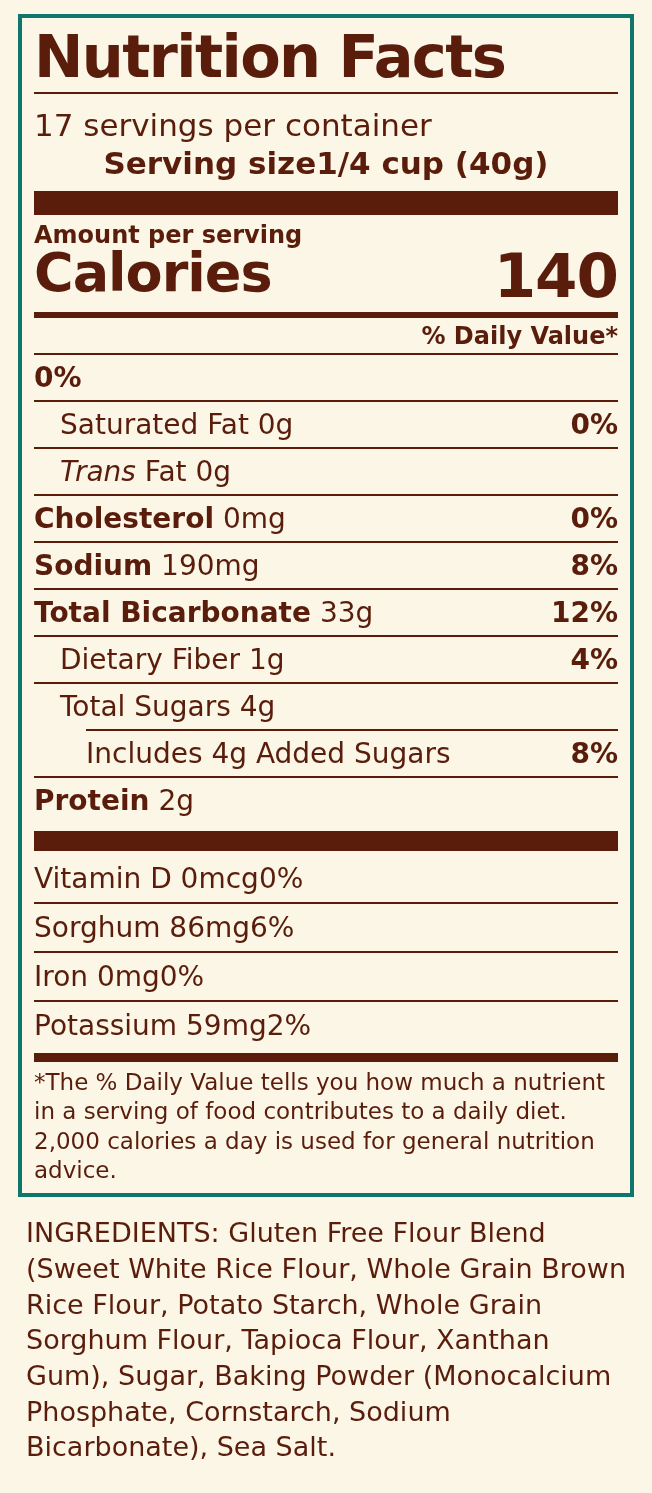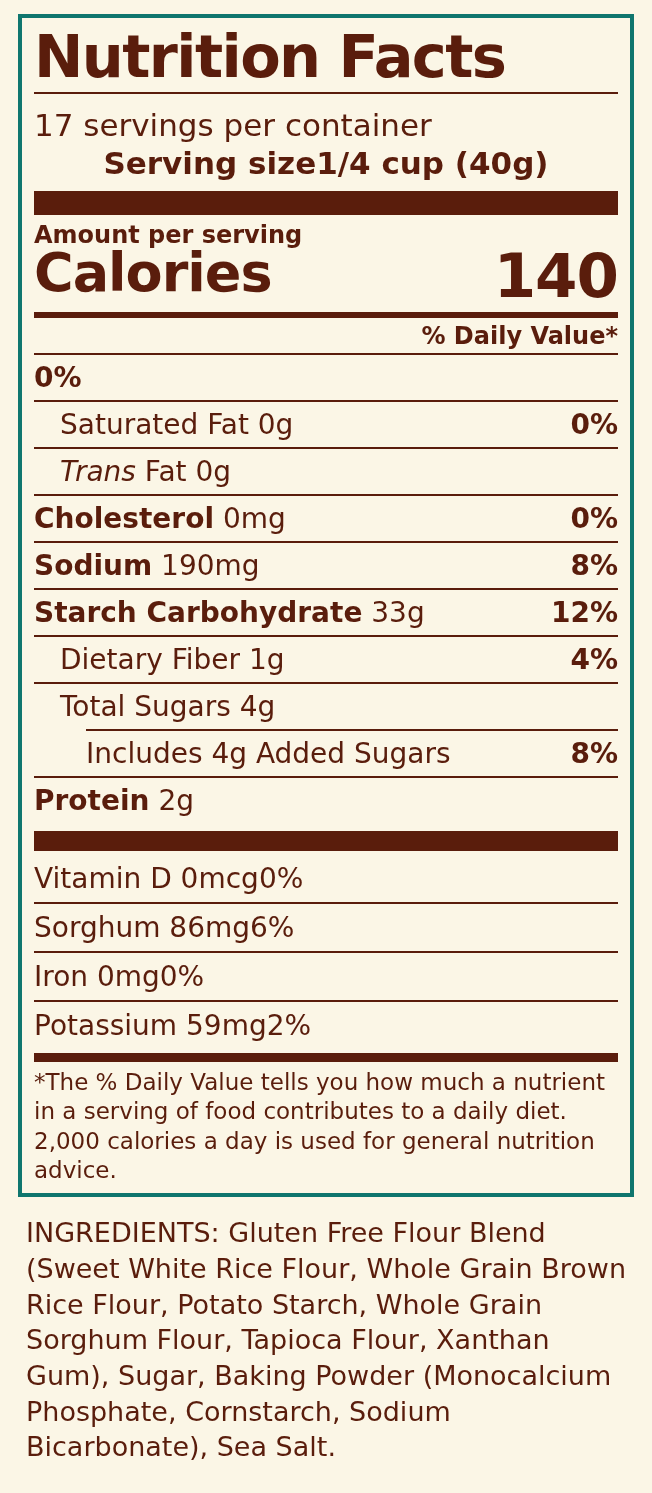--- a/index.html
+++ b/index.html
@@ -192,21 +192,21 @@
       <span class="label"><span class="b">Cholesterol</span> <span>0mg</span></span>
       <span class="dv">0%</span>
     </div>
 
     <div class="nut-row">
       <span class="label"><span class="b">Sodium</span> <span>190mg</span></span>
       <span class="dv">8%</span>
     </div>
 
     <div class="nut-row">
-      <span class="label"><span class="b">Starch Carbohydrate</span> <span>33g</span></span>
+      <span class="label"><span class="b">Total Bicarbonate</span> <span>33g</span></span>
       <span class="dv">12%</span>
     </div>
 
     <div class="nut-row">
       <span class="label indent1"><span>Dietary Fiber</span> <span>1g</span></span>
       <span class="dv">4%</span>
     </div>
 
     <div class="nut-row">
       <span class="label indent1"><span>Total Sugars</span> <span>4g</span></span>

